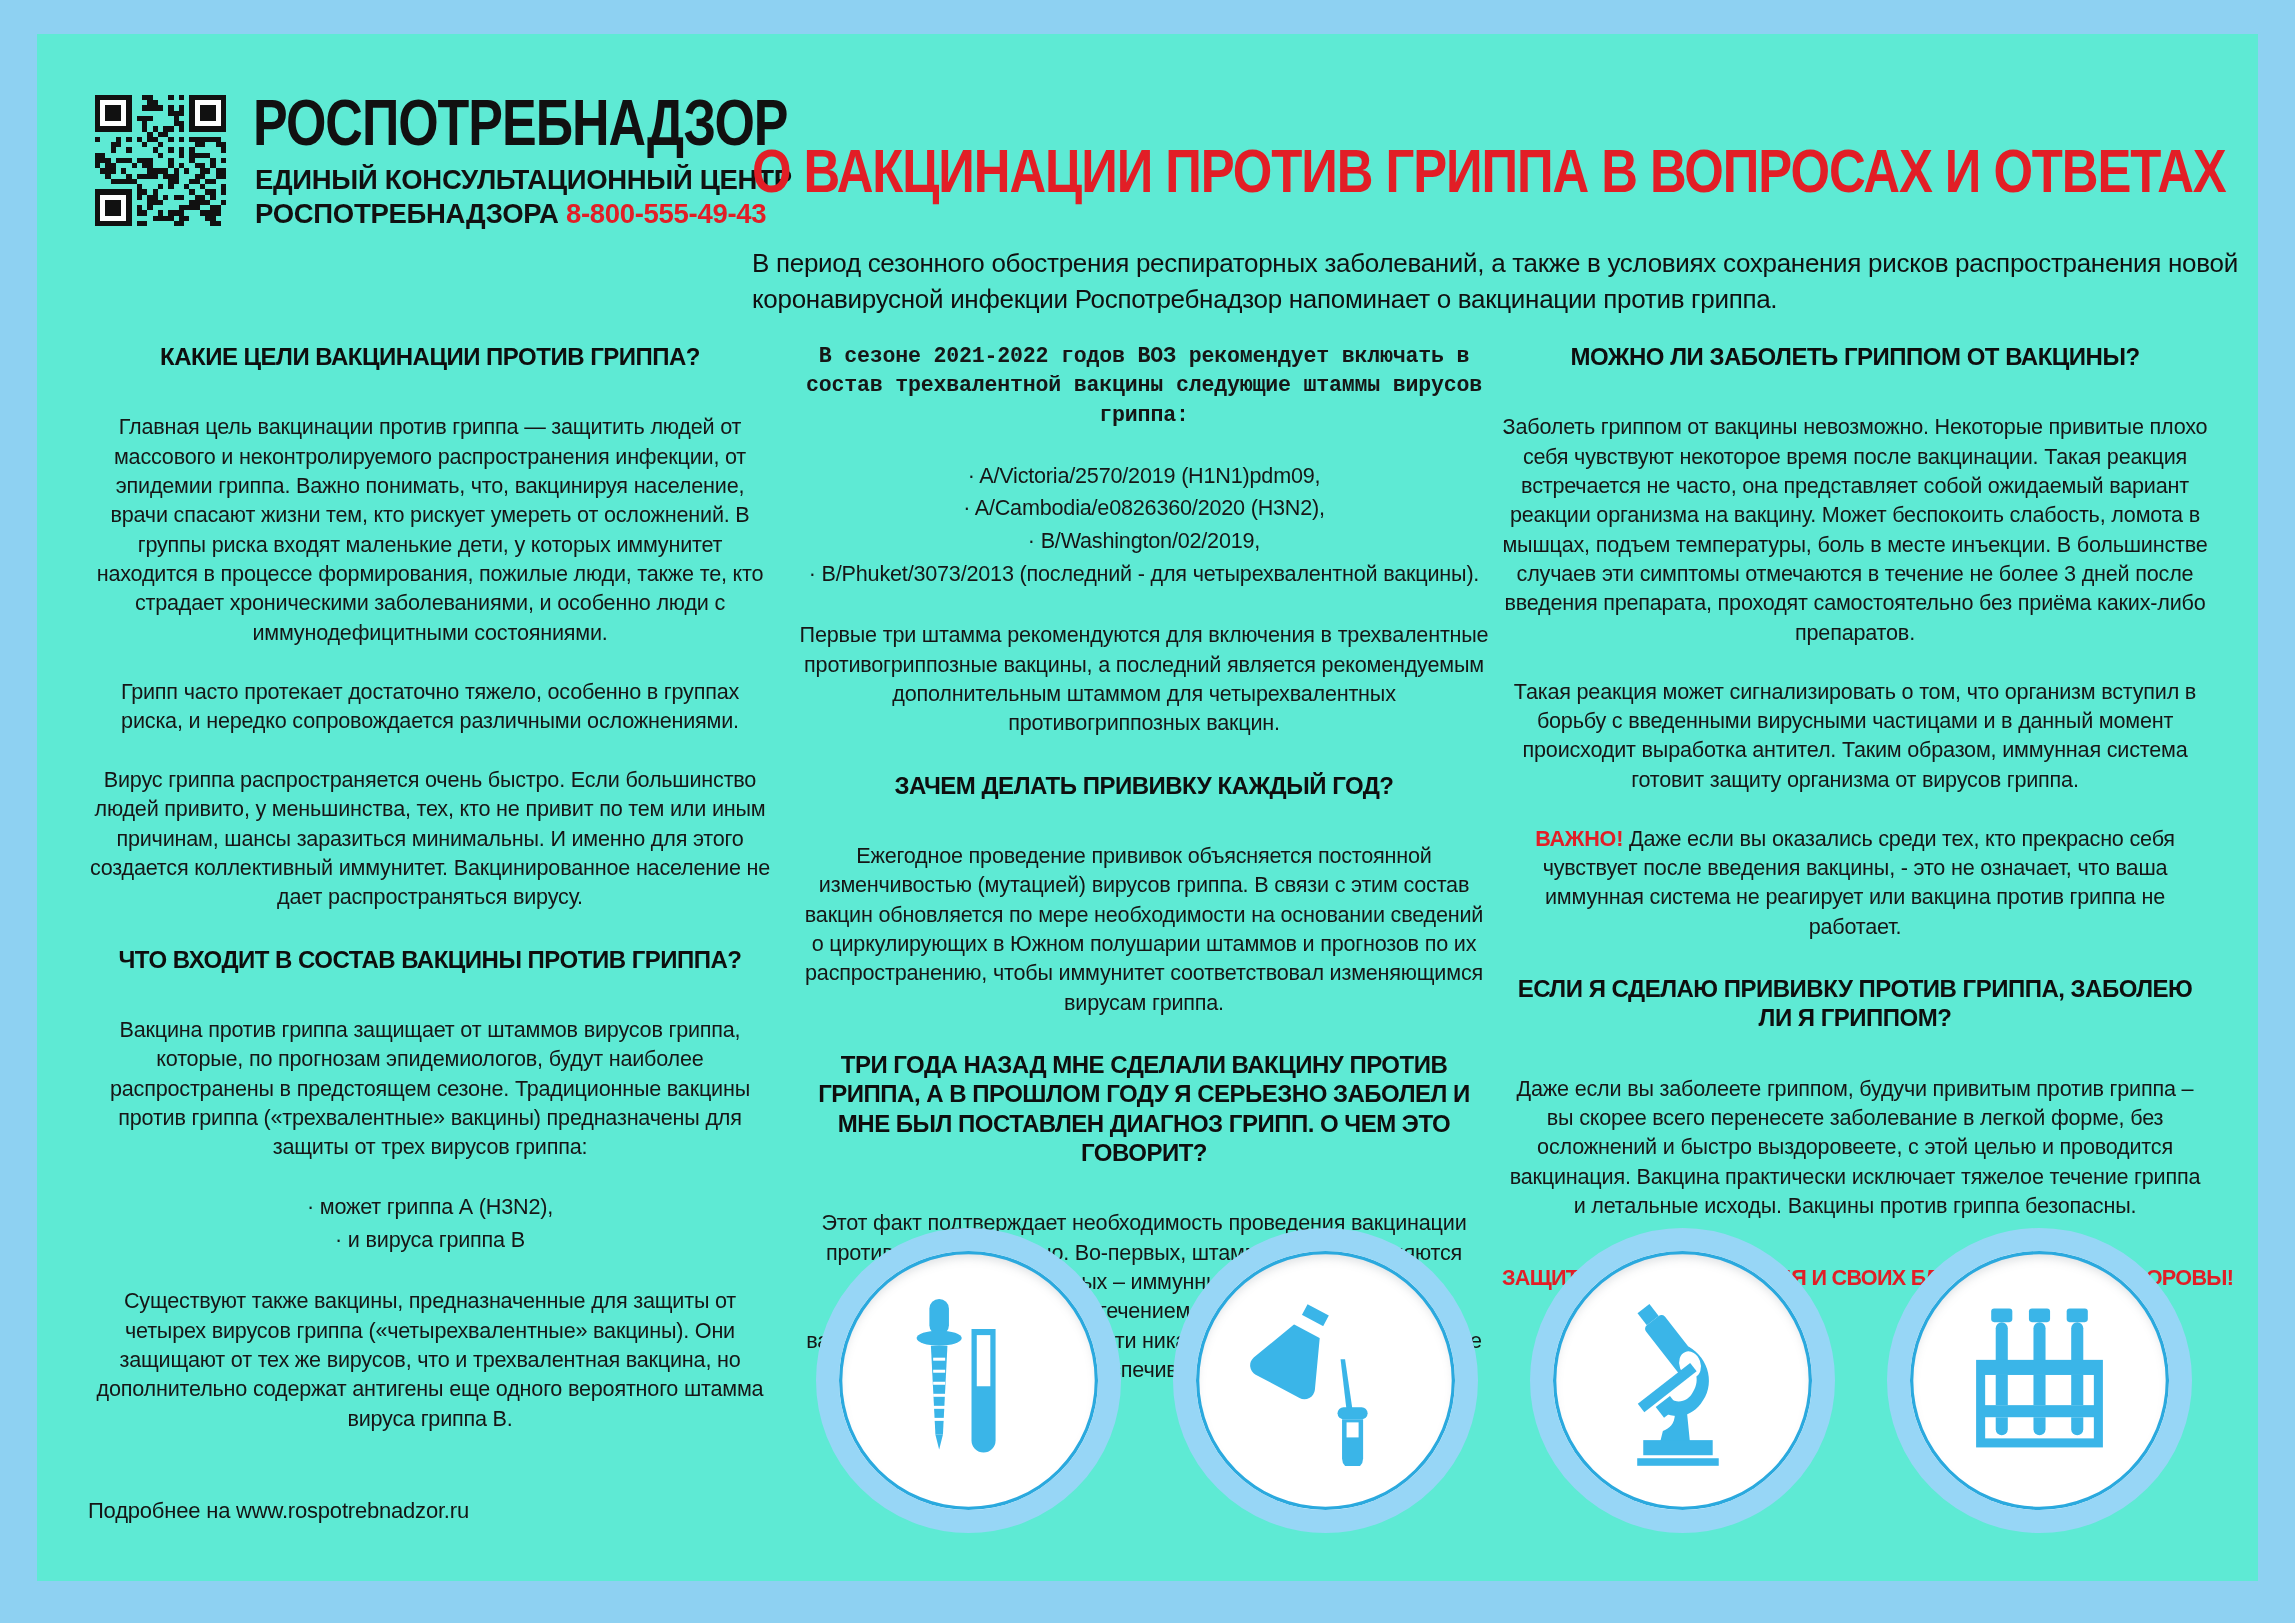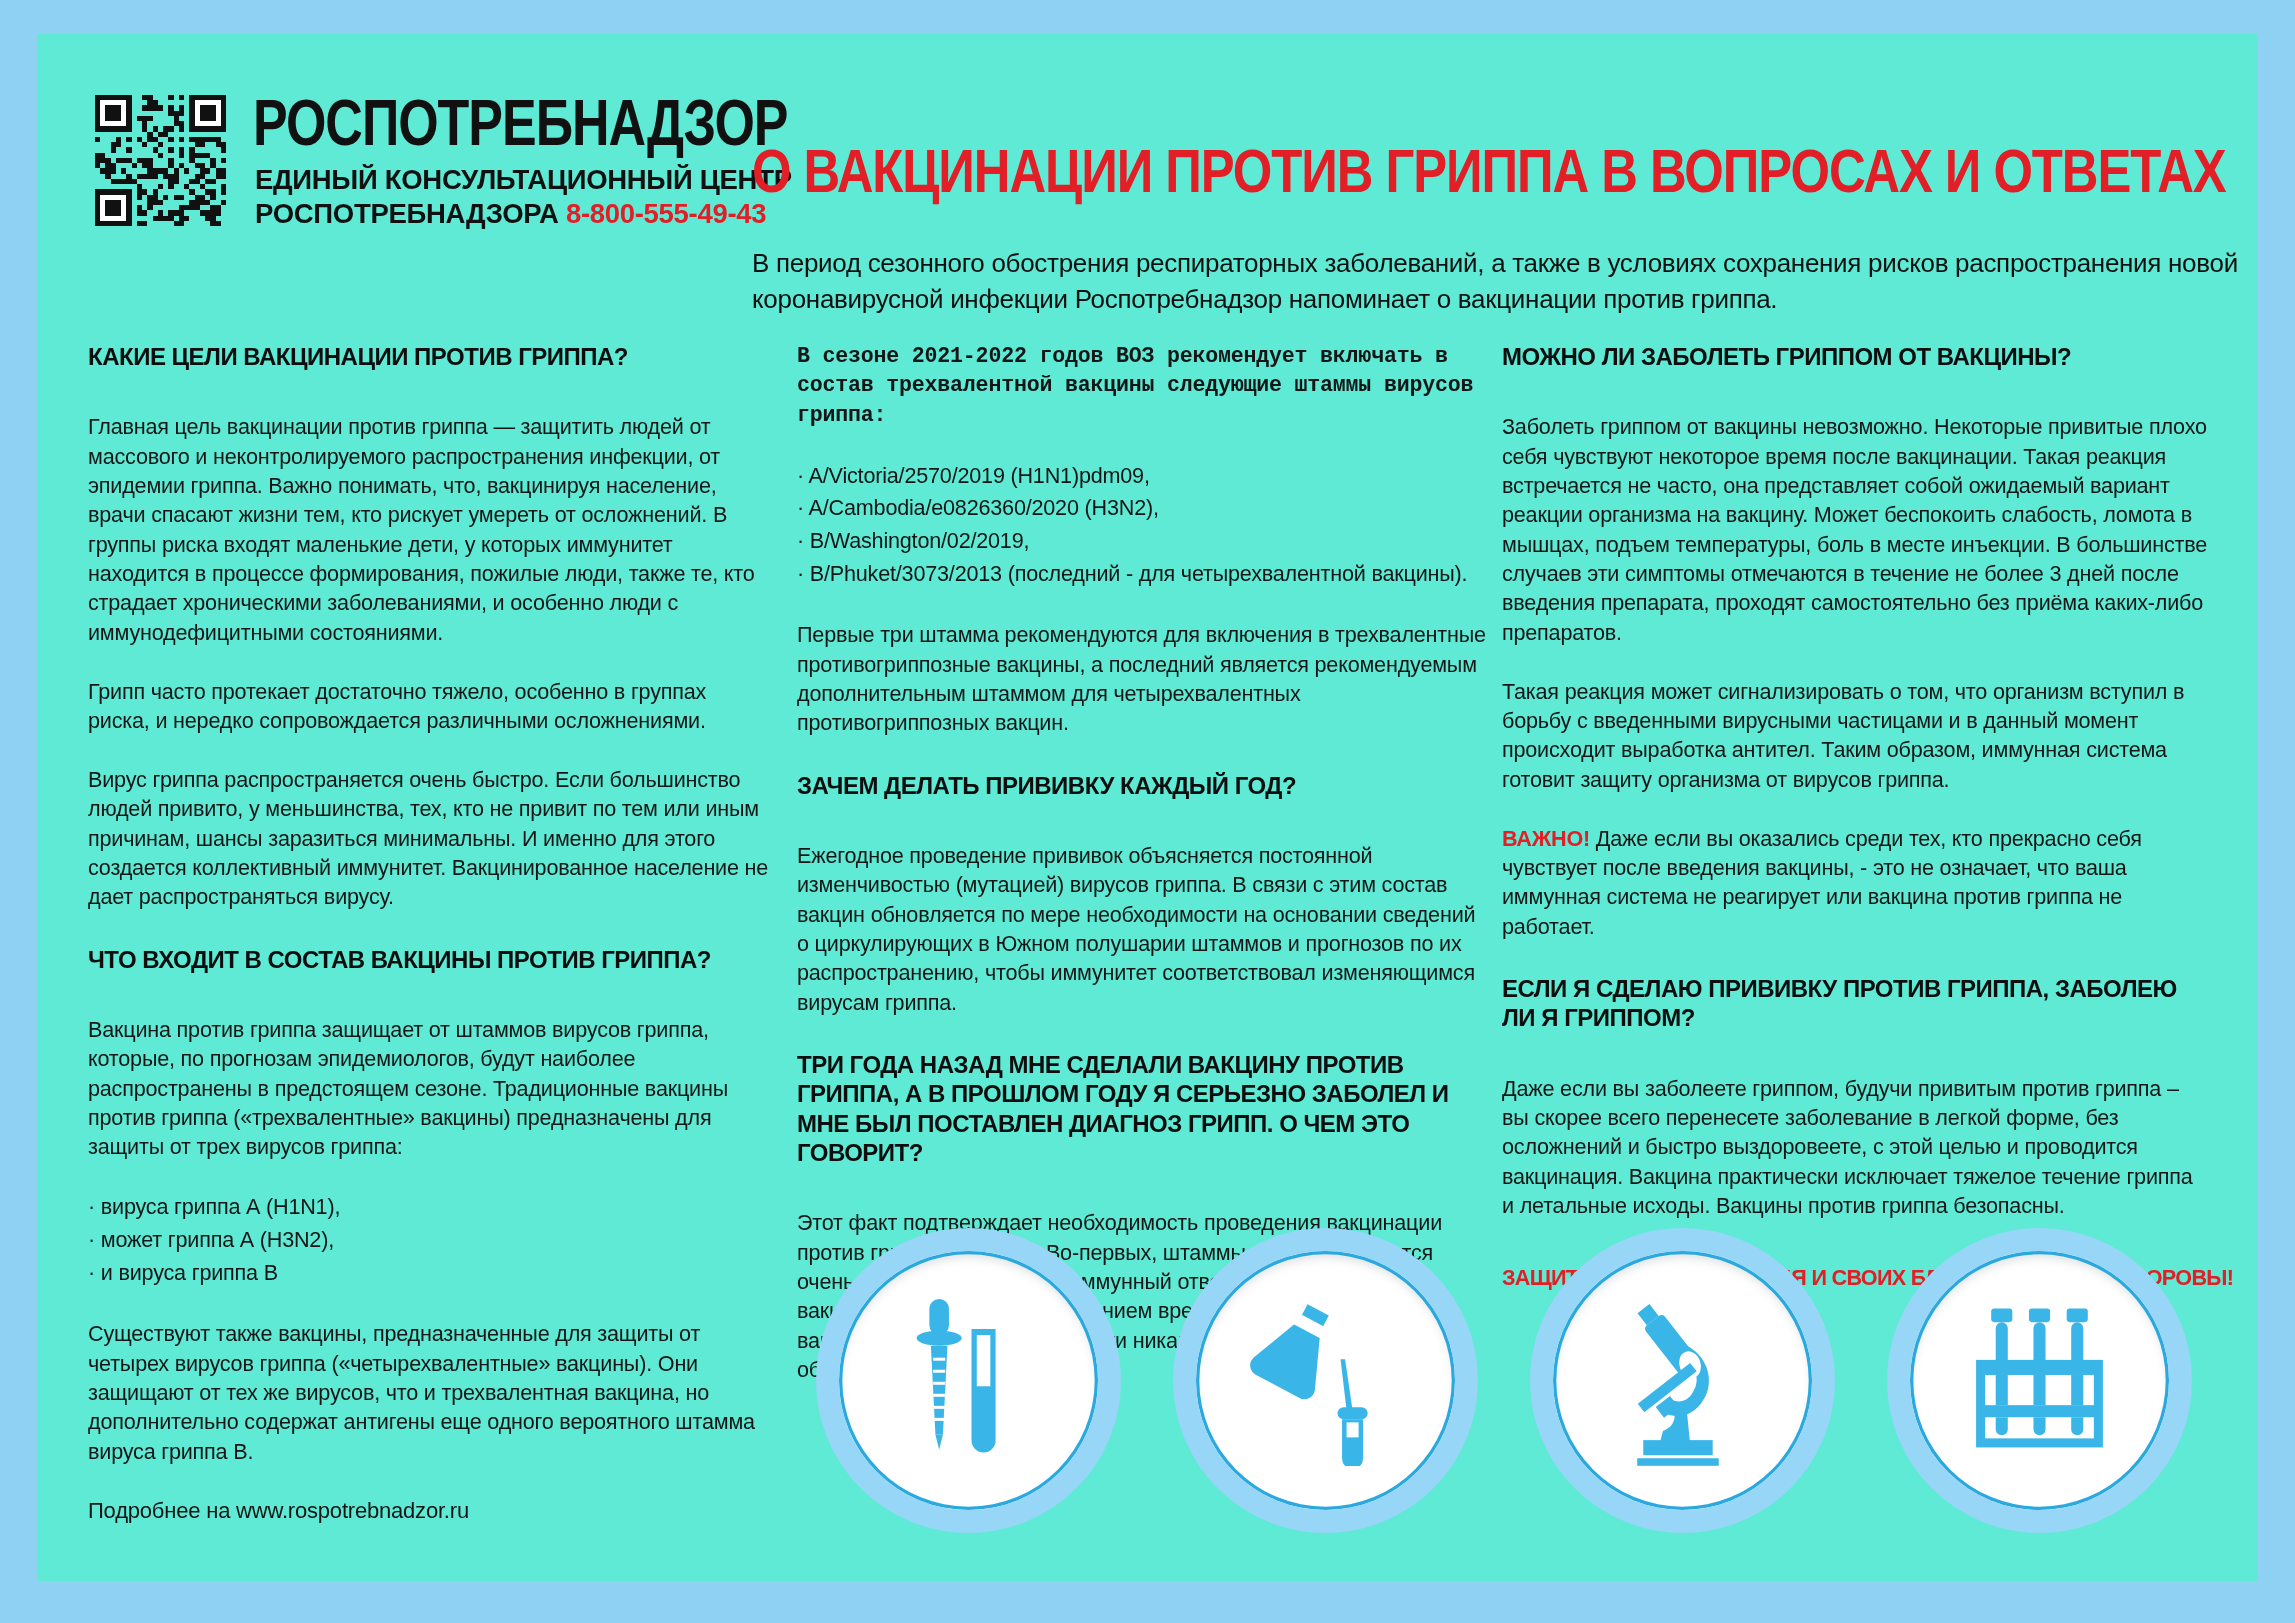--- a/index.html
+++ b/index.html
@@ -39,21 +39,21 @@
     position:absolute;left:715px;top:103px;width:1505px;
     font-size:62px;font-weight:800;letter-spacing:-1.3px;color:var(--red);
     white-space:nowrap;transform:scaleX(0.82);transform-origin:left top;
     line-height:1.1;
   }
   .subtitle{
     position:absolute;left:715px;top:211px;width:1492px;
     font-size:26px;line-height:1.40;letter-spacing:-0.3px;color:#101010;
   }
   
-  .col{position:absolute;top:308px;font-size:21.6px;line-height:1.36;letter-spacing:-0.2px;}
+  .col{position:absolute;top:308px;font-size:21.6px;line-height:1.36;letter-spacing:-0.2px;text-align:center;}
   .col1{left:51px;width:684px;}
   .col2{left:760px;width:694px;}
   .col3{left:1465px;width:706px;}
   .col p{margin:0 0 29.5px 0;}
   .col .h{
     font-size:24px;font-weight:700;line-height:1.22;letter-spacing:-0.5px;
     margin:33px 0 41px 0;color:#0e0e0e;
   }
   .col .h:first-child{margin-top:0;}
   .bullets{margin:0 0 29.5px 0;line-height:1.52;}
@@ -303,21 +303,20 @@
   <div class="subtitle">В период сезонного обострения респираторных заболеваний, а также в условиях сохранения рисков распространения новой коронавирусной инфекции Роспотребнадзор напоминает о вакцинации против гриппа.</div>
 
   <div class="col col1">
     <div class="h">КАКИЕ ЦЕЛИ ВАКЦИНАЦИИ ПРОТИВ ГРИППА?</div>
     <p>Главная цель вакцинации против гриппа — защитить людей от массового и неконтролируемого распространения инфекции, от эпидемии гриппа. Важно понимать, что, вакцинируя население, врачи спасают жизни тем, кто рискует умереть от осложнений. В группы риска входят маленькие дети, у которых иммунитет находится в процессе формирования, пожилые люди, также те, кто страдает хроническими заболеваниями, и особенно люди с иммунодефицитными состояниями.</p>
     <p>Грипп часто протекает достаточно тяжело, особенно в группах риска, и нередко сопровождается различными осложнениями.</p>
     <p>Вирус гриппа распространяется очень быстро. Если большинство людей привито, у меньшинства, тех, кто не привит по тем или иным причинам, шансы заразиться минимальны. И именно для этого создается коллективный иммунитет. Вакцинированное население не дает распространяться вирусу.</p>
     <div class="h">ЧТО ВХОДИТ В СОСТАВ ВАКЦИНЫ ПРОТИВ ГРИППА?</div>
     <p>Вакцина против гриппа защищает от штаммов вирусов гриппа, которые, по прогнозам эпидемиологов, будут наиболее распространены в предстоящем сезоне. Традиционные вакцины против гриппа («трехвалентные» вакцины) предназначены для защиты от трех вирусов гриппа:</p>
     <div class="bullets">
-      <div>· вируса гриппа А (H1N1),</div>
       <div>· может гриппа А (H3N2),</div>
       <div>· и вируса гриппа В</div>
     </div>
     <p class="gap-lg">Существуют также вакцины, предназначенные для защиты от четырех вирусов гриппа («четырехвалентные» вакцины). Они защищают от тех же вирусов, что и трехвалентная вакцина, но дополнительно содержат антигены еще одного вероятного штамма вируса гриппа В.</p>
   </div>
 
   <div class="col col2">
     <p class="bold mt-sm">В сезоне 2021-2022 годов ВОЗ рекомендует включать в состав трехвалентной вакцины следующие штаммы вирусов гриппа:</p>
     <div class="bullets">
       <div>· A/Victoria/2570/2019 (H1N1)pdm09,</div>

